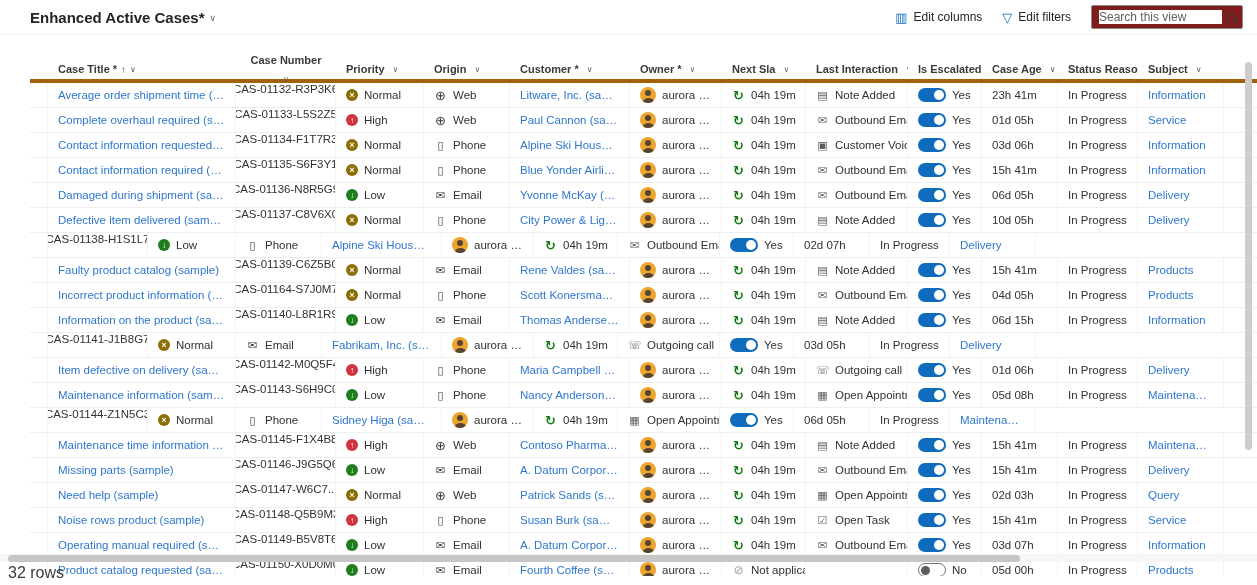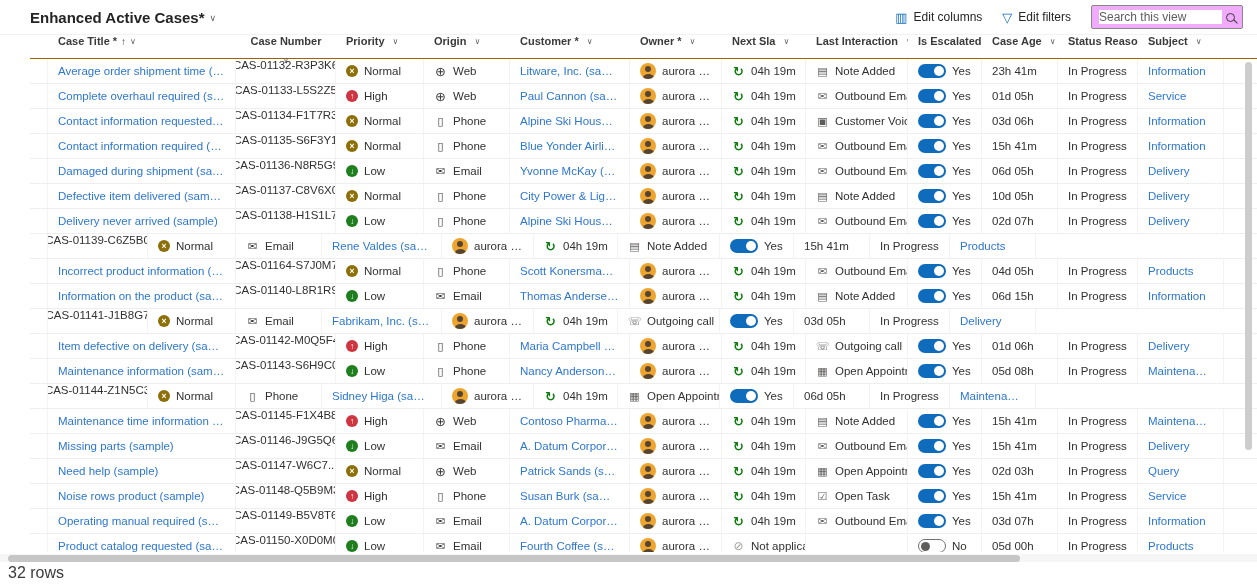--- a/index.html
+++ b/index.html
@@ -7,28 +7,28 @@
   body { font-family:"Liberation Sans","DejaVu Sans",sans-serif; color:#323130; }
   .app { position:relative; width:1257px; height:585px; background:#fff; overflow:hidden; }
 
   
   .viewbar { height:35px; display:flex; align-items:center; padding:0 14px 0 30px; border-bottom:1px solid #f3f2f1; }
   .view-title { font-size:15px; font-weight:700; color:#242424; display:flex; align-items:center; gap:5px; cursor:pointer; }
   .view-title .chev { font-size:9px; color:#616161; font-weight:400; padding-top:2px; }
   .spacer { flex:1; }
   .cmd { display:flex; align-items:center; gap:6px; font-size:12px; color:#242424; margin-right:20px; cursor:pointer; }
   .cmd .ic { color:#0f6cbd; font-size:13px; line-height:1; }
-  .searchbox { display:flex; align-items:center; border:1px solid #8a8886; border-radius:2px; height:24px; width:152px; padding:0 7px; background:#f0abfc; }
+  .searchbox { display:flex; align-items:center; border:1px solid #8a8886; border-radius:2px; height:24px; width:152px; padding:0 7px; background:#7f1d1d; }
   .searchbox input { border:0; outline:0; flex:1; min-width:0; font-size:12px; font-family:inherit; color:#323130; }
   .searchbox input::placeholder { color:#605e5c; }
   .mag { width:9px; height:9px; border:1.4px solid #3b3a39; border-radius:50%; position:relative; flex:none; margin-left:4px; }
   .mag::after { content:""; position:absolute; width:5px; height:1.4px; background:#3b3a39; transform:rotate(45deg); right:-4px; bottom:-2px; }
 
   
-  .ghead { display:flex; margin-left:30px; height:24px; align-items:flex-start; border-bottom:1px solid #a16207; }
+  .ghead { display:flex; margin-left:30px; height:24px; align-items:center; border-bottom:4px solid #a16207;margin-top:24px; }
   .hcell { font-size:11px; font-weight:600; color:#3b3a39; padding:0 10px; display:flex; align-items:center; gap:4px; white-space:nowrap; overflow:hidden; flex:none; cursor:pointer; }
   .hcell .chev { font-size:8px; color:#616161; font-weight:400; padding-top:1px; }
   .hcell .sort { font-size:10px; color:#3b3a39; font-weight:400; }
 
   .rows { margin-left:30px; height:493px; overflow:hidden; }
   .row { display:flex; height:25px; align-items:stretch; border-bottom:1px solid #efeeee; }
   .cell { padding:0 10px; font-size:11.5px; color:#323130; white-space:nowrap; overflow:hidden; display:flex; align-items:center; gap:6px; border-right:1px solid #f4f3f2; flex:none; }
 
   [data-col="sel"]        { width:18px;  padding:0; }
   [data-col="title"]      { width:188px; }
@@ -479,23 +479,20 @@
         <div class="cell" data-col="status">
           <span>In Progress</span>
         </div>
         <div class="cell" data-col="subject">
           <a class="lnk">Delivery</a>
         </div>
       </div>
 
       <div class="row">
         <div class="cell" data-col="sel"></div>
-        <div class="cell" data-col="title">
-          <a class="lnk">Delivery never arrived (sample)</a>
-        </div>
         <div class="cell" data-col="number">
           <span class="ellip">CAS-01138-H1S1L7</span>
         </div>
         <div class="cell" data-col="priority">
           <span class="prio low"></span>
           <span>Low</span>
         </div>
         <div class="cell" data-col="origin">
           <span class="oicon phone"></span>
           <span>Phone</span>
@@ -527,20 +524,23 @@
         <div class="cell" data-col="status">
           <span>In Progress</span>
         </div>
         <div class="cell" data-col="subject">
           <a class="lnk">Delivery</a>
         </div>
       </div>
 
       <div class="row">
         <div class="cell" data-col="sel"></div>
+        <div class="cell" data-col="title">
+          <a class="lnk">Faulty product catalog (sample)</a>
+        </div>
         <div class="cell" data-col="number">
           <span class="ellip">CAS-01139-C6Z5B0</span>
         </div>
         <div class="cell" data-col="priority">
           <span class="prio normal"></span>
           <span>Normal</span>
         </div>
         <div class="cell" data-col="origin">
           <span class="oicon email"></span>
           <span>Email</span>

